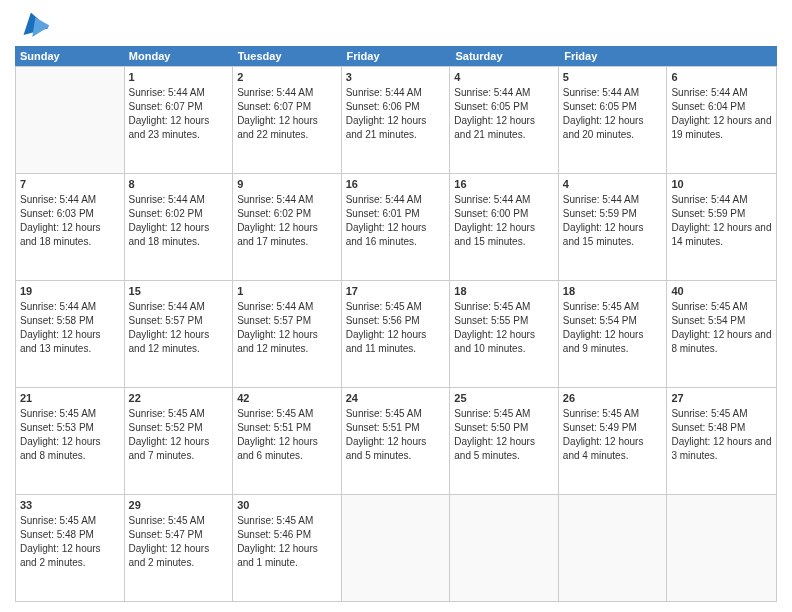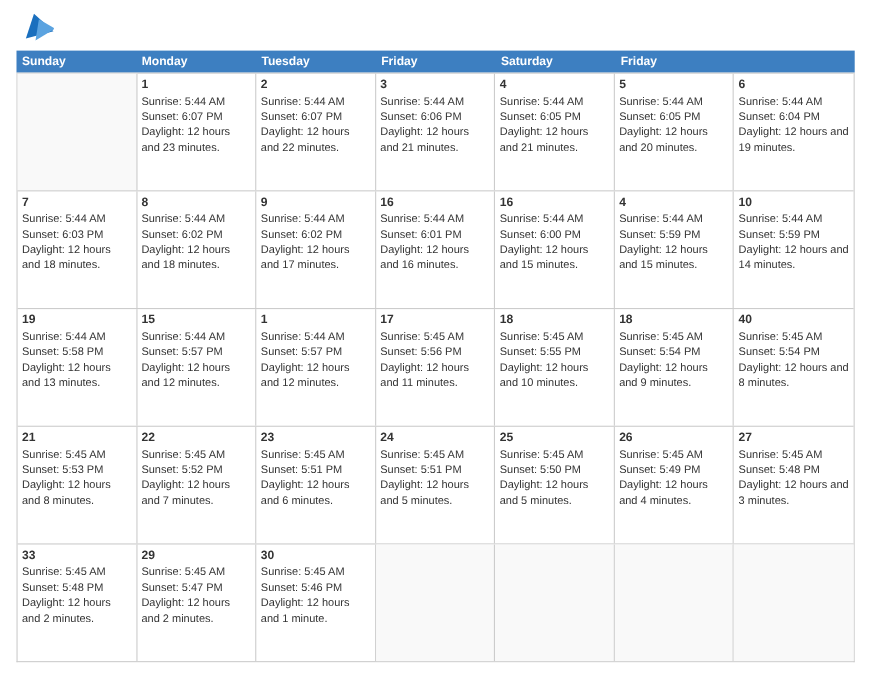--- a/index.html
+++ b/index.html
@@ -275,21 +275,21 @@
 Sunset: 5:53 PM
 Daylight: 12 hours and 8 minutes.</div>
           </div>
           <div class="cal-cell">
             <div class="day-num">22</div>
             <div class="cell-info" style="white-space: pre-line;">Sunrise: 5:45 AM
 Sunset: 5:52 PM
 Daylight: 12 hours and 7 minutes.</div>
           </div>
           <div class="cal-cell">
-            <div class="day-num">23</div>
+            <div class="day-num">42</div>
             <div class="cell-info" style="white-space: pre-line;">Sunrise: 5:45 AM
 Sunset: 5:51 PM
 Daylight: 12 hours and 6 minutes.</div>
           </div>
           <div class="cal-cell">
             <div class="day-num">24</div>
             <div class="cell-info" style="white-space: pre-line;">Sunrise: 5:45 AM
 Sunset: 5:51 PM
 Daylight: 12 hours and 5 minutes.</div>
           </div>

